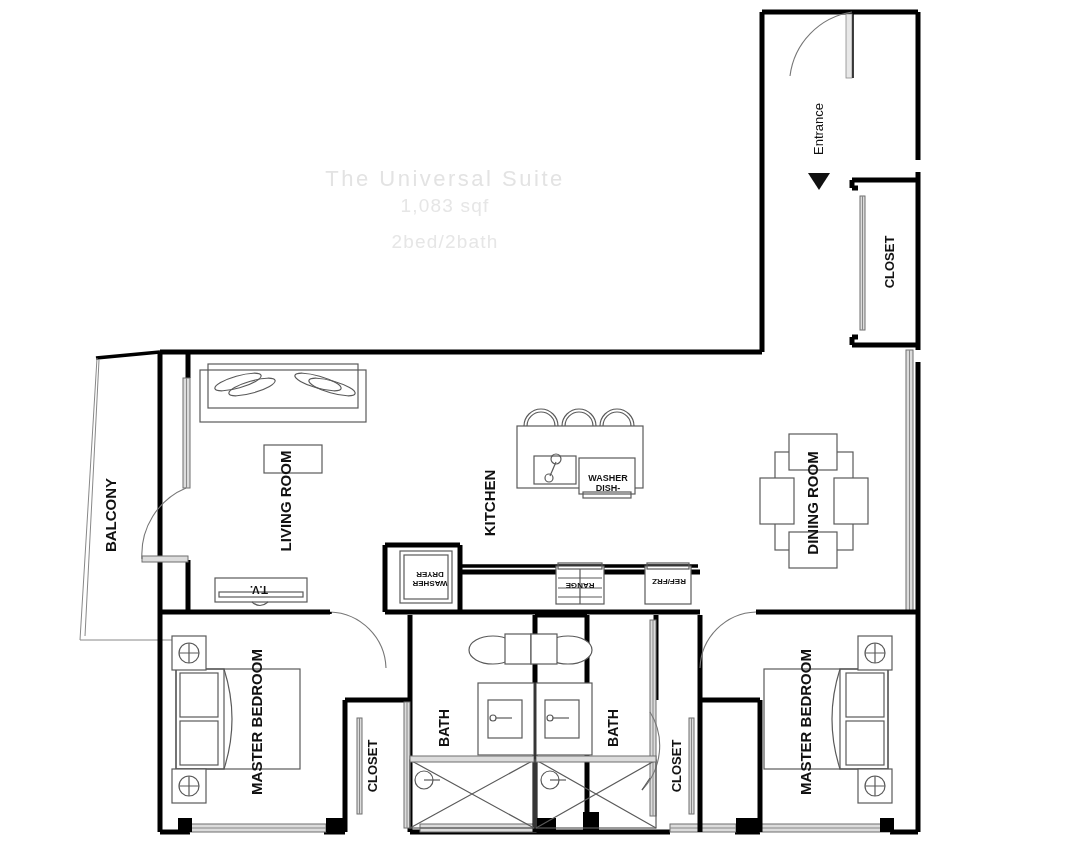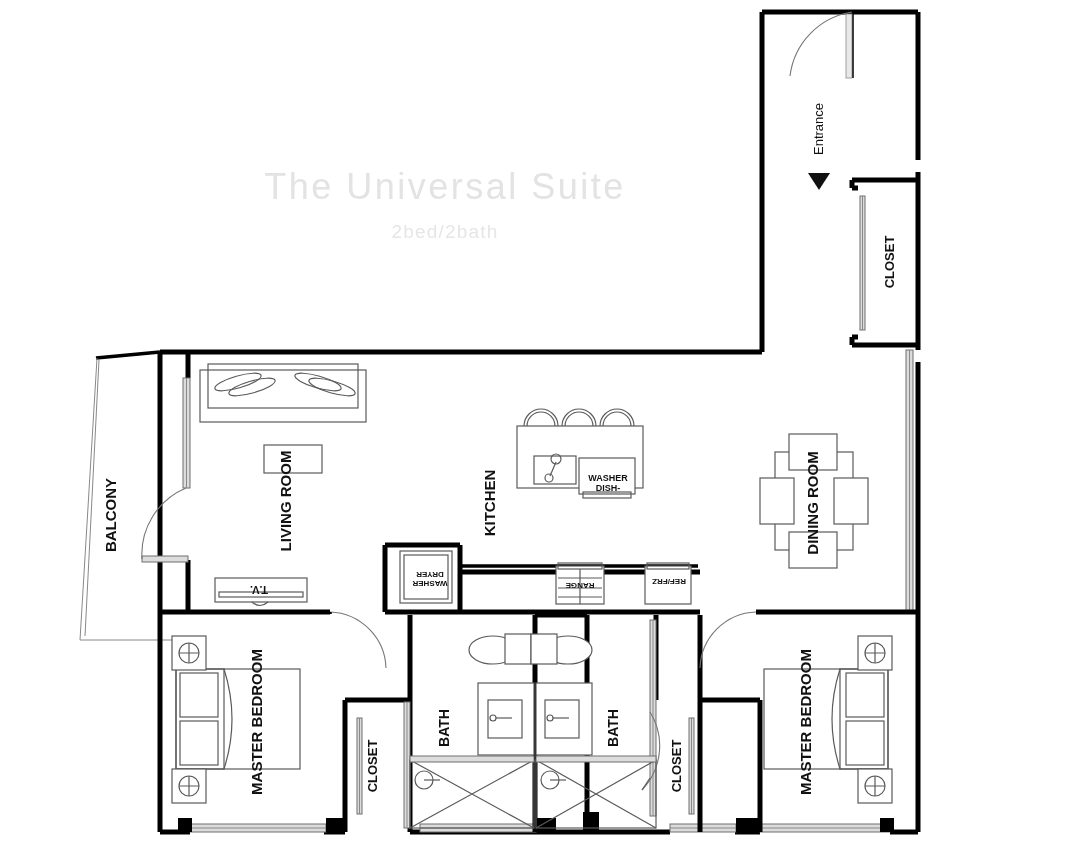--- a/index.html
+++ b/index.html
@@ -6,21 +6,21 @@
   html,body{margin:0;padding:0;background:#ffffff;}
   body{
     font-family:"Liberation Sans", sans-serif;
     width:1092px;height:844px;overflow:hidden;position:relative;
   }
   #plan{position:absolute;left:0;top:0;width:1092px;height:844px;}
   .title-block{
     position:absolute;left:255px;top:166px;width:380px;
     text-align:center;color:#e2e2e2;pointer-events:none;user-select:none;
   }
-  .title-main{font-size:36px;letter-spacing:2.5px;line-height:1.15;color:#e3e3e3;}
+  .title-main{font-size:22px;letter-spacing:2.5px;line-height:1.15;color:#e3e3e3;}
   .title-sub{font-size:19px;letter-spacing:1.2px;color:#e6e6e6;margin-top:4px;}
   .title-sub2{font-size:19px;letter-spacing:1.2px;color:#e6e6e6;margin-top:14px;}
   .room-label{
     position:absolute;color:#111;font-weight:bold;white-space:nowrap;
     transform-origin:center center;user-select:none;
   }
   .lbl-rot90{transform:translate(-50%,-50%) rotate(-90deg);}
   .lbl-rot180{transform:translate(-50%,-50%) rotate(180deg);}
   .lbl-plain{transform:translate(-50%,-50%);}
   svg{display:block;}
@@ -286,20 +286,21 @@
     <path class="f" d="M536,760 L656,828 M536,828 L656,760"></path>
     <circle class="f" cx="550" cy="780" r="9"></circle>
     <path class="f" d="M550,780 L566,780"></path>
     <rect class="win" x="536" y="756" width="120" height="6"></rect>
   </g>
 
 </svg>
 
 <div class="title-block">
   <div class="title-main">The Universal Suite</div>
+  <div class="title-sub">1,083 sqf</div>
   <div class="title-sub2">2bed/2bath</div>
 </div>
 
 <div id="labels">
     <div class="room-label lbl-rot90" style="left: 110px; top: 515px; font-size: 15px;">BALCONY</div>
     <div class="room-label lbl-rot90" style="left: 285px; top: 501px; font-size: 15px;">LIVING ROOM</div>
     <div class="room-label lbl-rot90" style="left: 489px; top: 503px; font-size: 15px;">KITCHEN</div>
     <div class="room-label lbl-rot90" style="left: 812px; top: 503px; font-size: 15px;">DINING ROOM</div>
     <div class="room-label lbl-rot90" style="left: 256px; top: 722px; font-size: 15px;">MASTER BEDROOM</div>
     <div class="room-label lbl-rot90" style="left: 805px; top: 722px; font-size: 15px;">MASTER BEDROOM</div>

